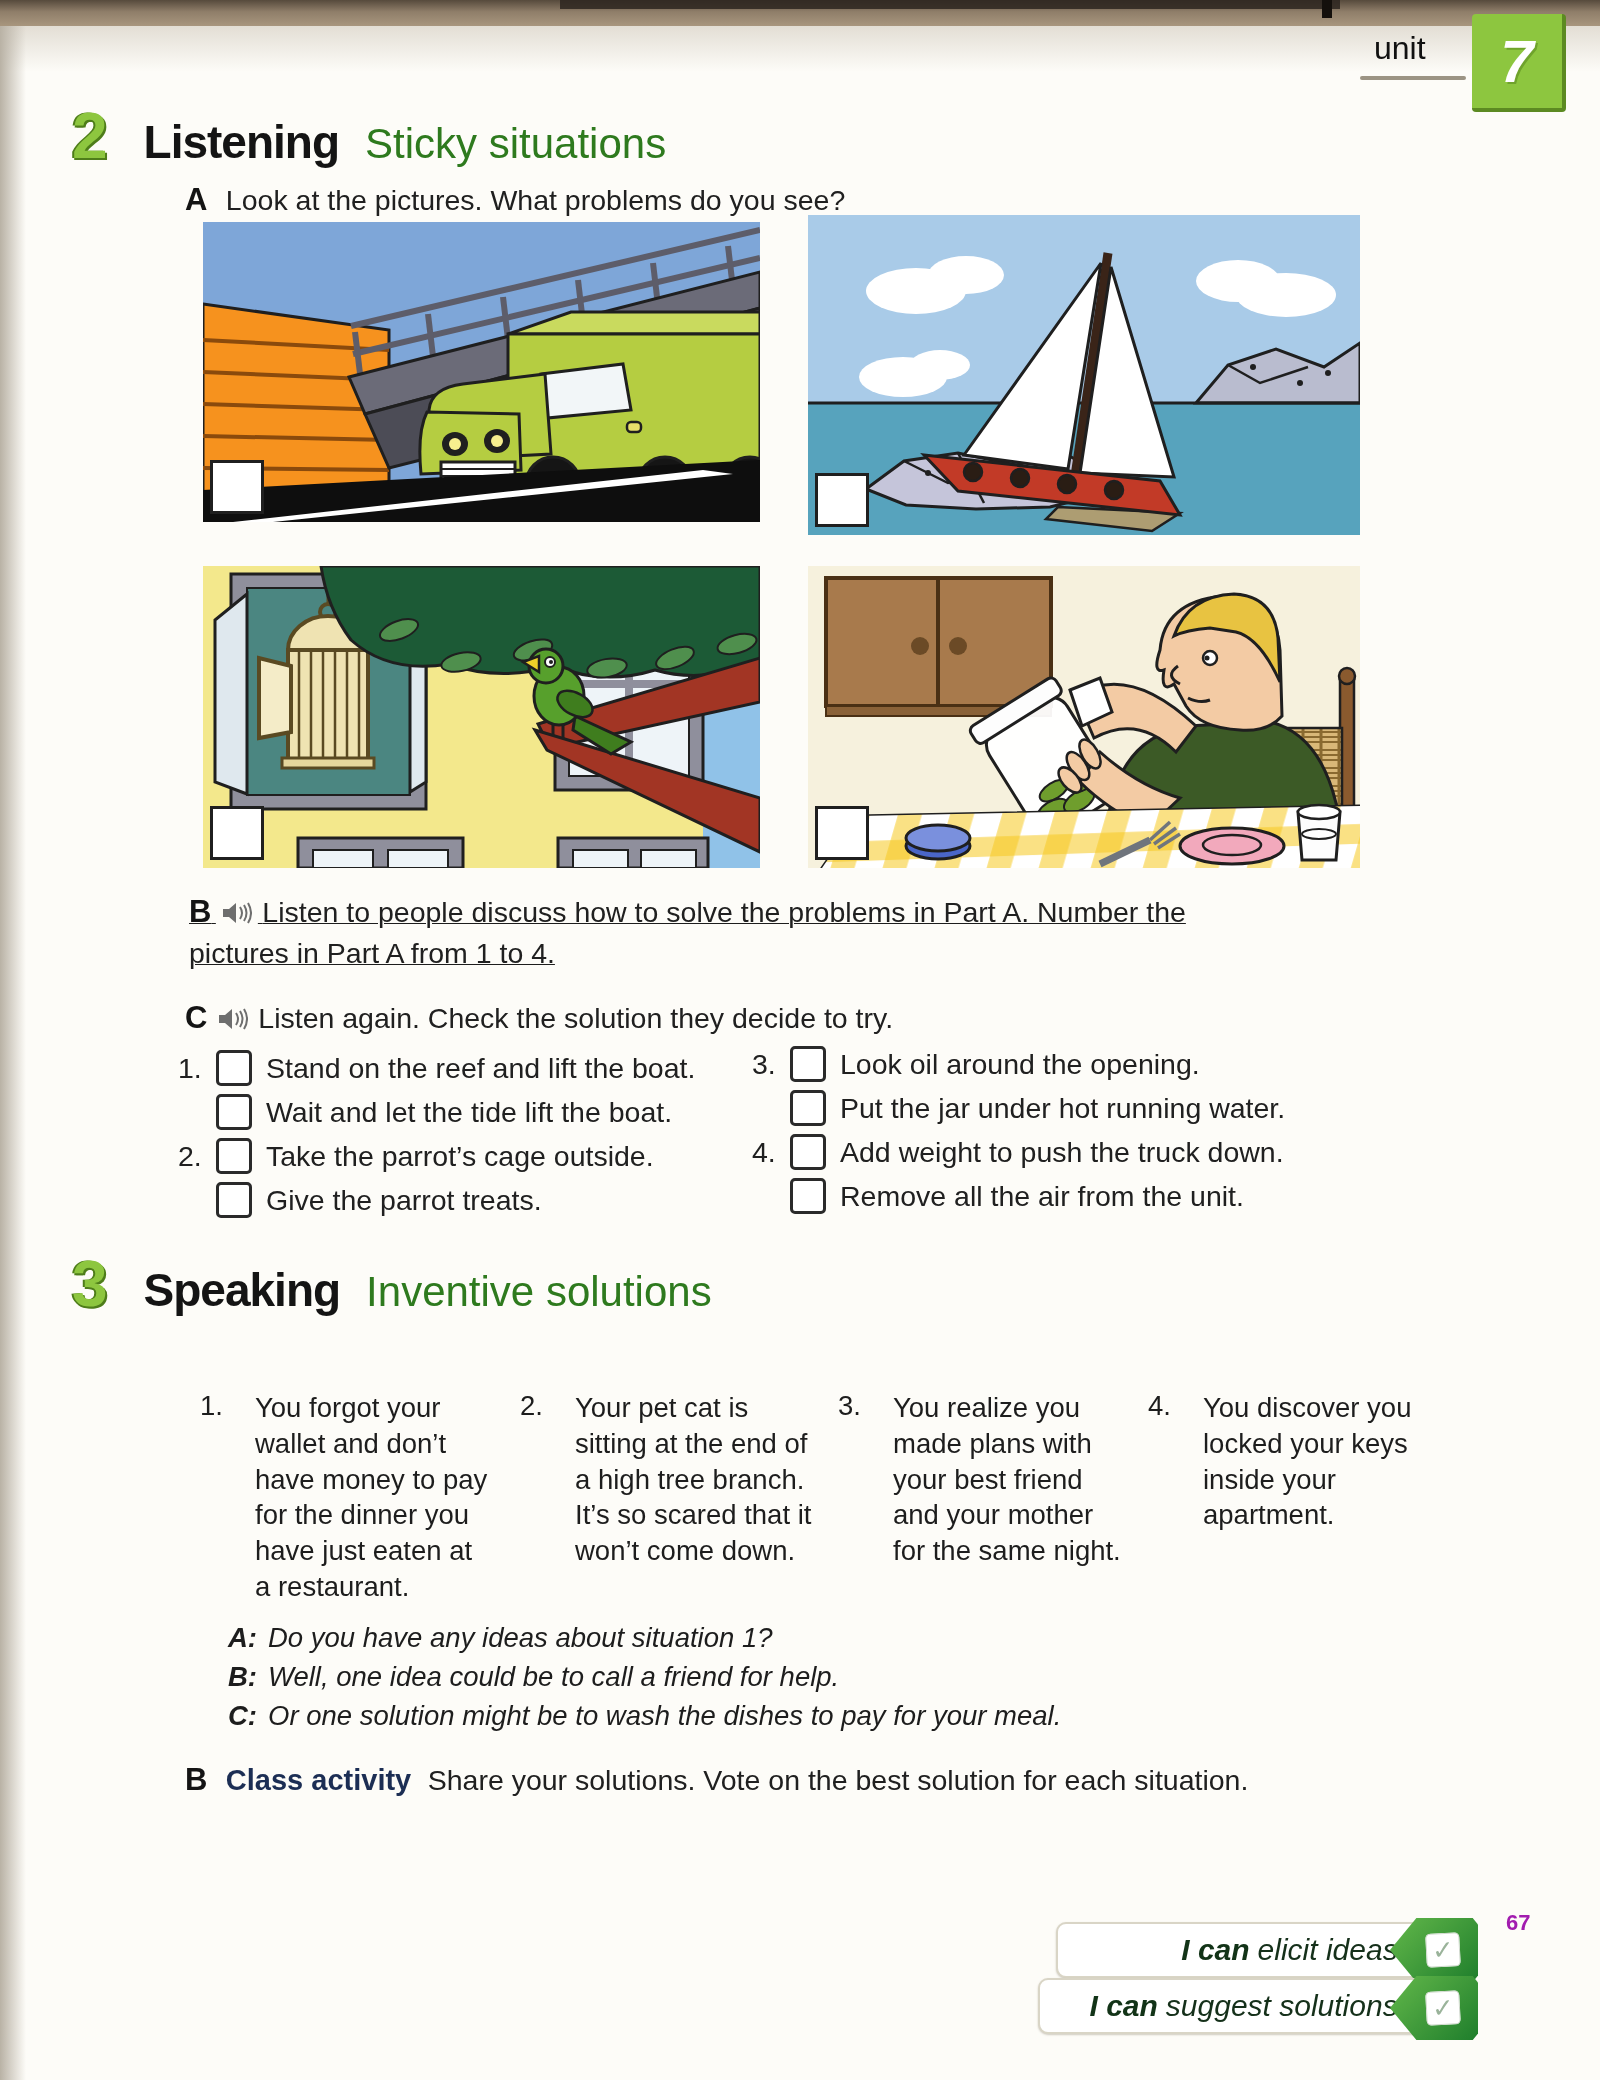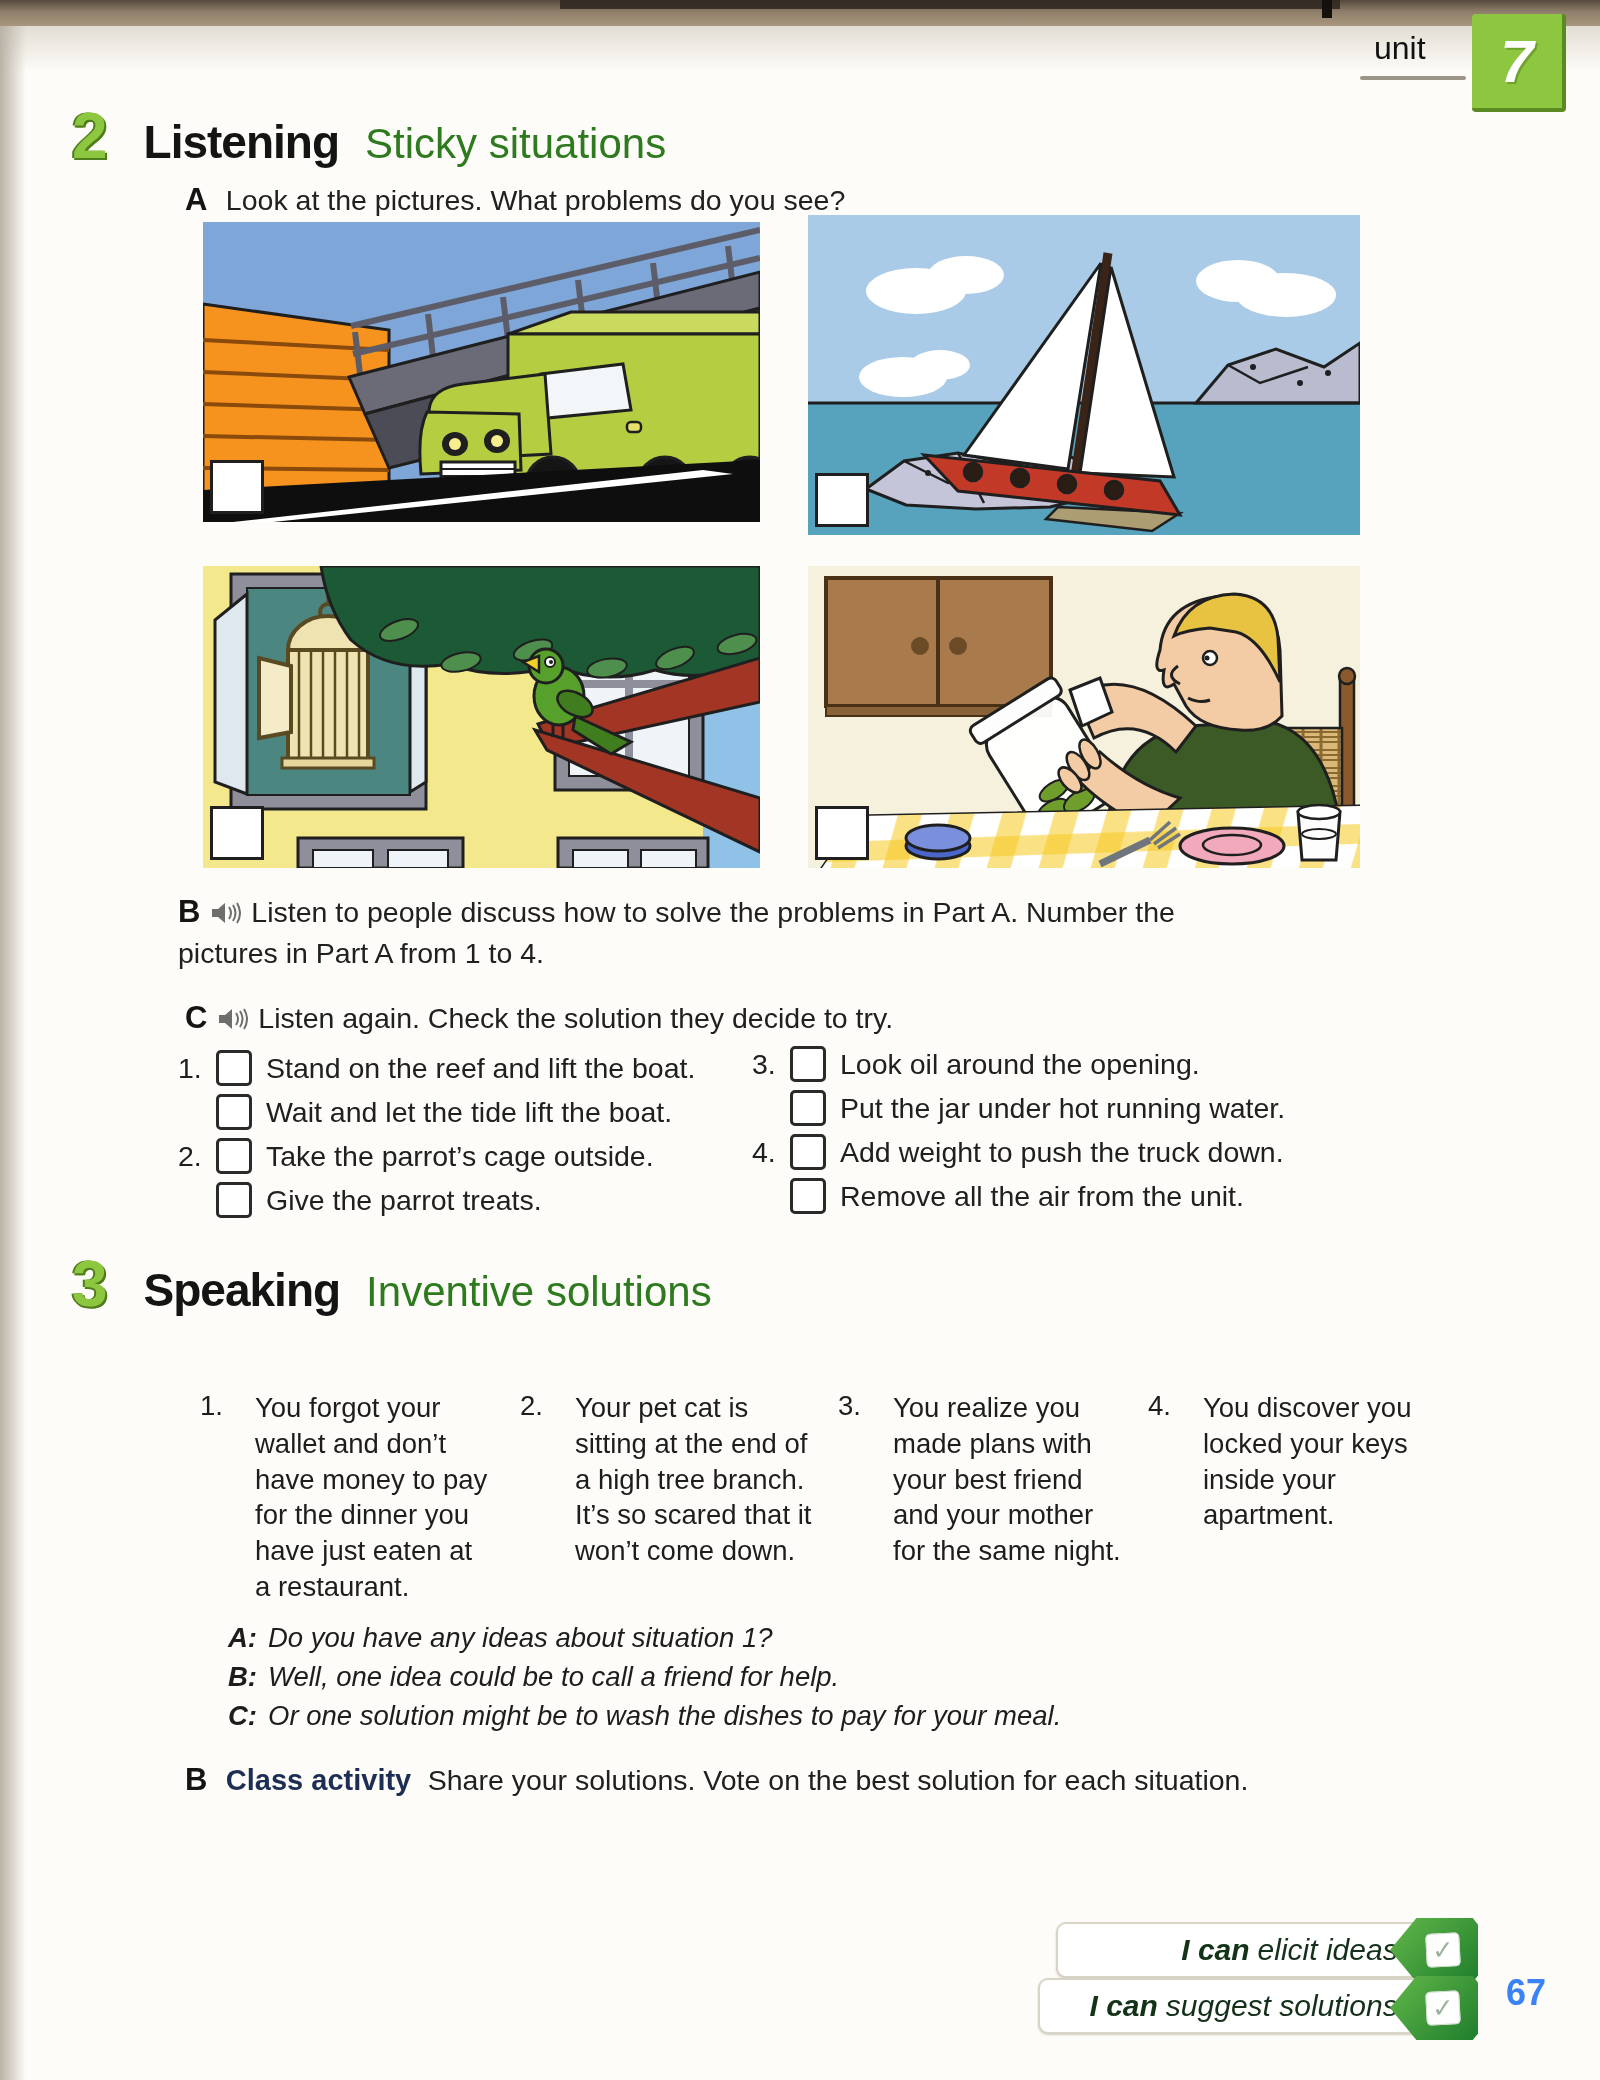--- a/index.html
+++ b/index.html
@@ -67,21 +67,21 @@
             padding-right:16px;font-size:30px;font-style:italic;color:#15301a;}
   .ican-bold{font-weight:bold;margin-right:8px;color:#123317;}
   .ican-tag{position:absolute;width:88px;height:64px;
             background:linear-gradient(135deg,#63b84a,#1f7e2c);
             clip-path:polygon(30% 0,94% 0,100% 10%,100% 90%,94% 100%,30% 100%,0 50%);
             display:flex;align-items:center;justify-content:center;}
   .ican-check{width:34px;height:34px;background:#fff;border-radius:5px;margin-left:18px;
               display:flex;align-items:center;justify-content:center;
               color:#9ab39a;font-size:26px;transform:rotate(-3deg);box-shadow:inset 0 0 0 1px #cfd8cc;}
 
-  .page-num{position:absolute;left:1506px;top:1972px;font-size:36px;font-weight:bold;color:#3b82f6;}
+  .page-num{position:absolute;left:1506px;top:1910px;font-size:22px;font-weight:bold;color:#a21caf;}
 </style>
 </head>
 <body>
 
 <div class="canvas">
 
   <div class="scan-strip"></div>
   <div class="scan-mark"></div>
   <div class="scan-mark2"></div>
   <div class="corner-shadow"></div>
@@ -359,21 +359,21 @@
       <ellipse cx="424" cy="280" rx="52" ry="18" fill="#f2a9bc" stroke="#1f1f1f" stroke-width="3"></ellipse>
       <ellipse cx="424" cy="279" rx="29" ry="10" fill="none" stroke="#1f1f1f" stroke-width="2.5"></ellipse>
 
       <polygon points="490,246 532,246 528,294 494,294" fill="#fdfdfd" stroke="#1f1f1f" stroke-width="3"></polygon>
       <ellipse cx="511" cy="246" rx="21" ry="7" fill="#fff" stroke="#1f1f1f" stroke-width="2.5"></ellipse>
       <ellipse cx="511" cy="268" rx="17" ry="5" fill="none" stroke="#1f1f1f" stroke-width="2"></ellipse>
     </svg>
     <div class="pic-box"></div>
   </div>
 
-  <div class="abs" style="left:178px;top:892px;width:1010px;">
+  <div class="abs" style="left:189px;top:892px;width:1010px;text-decoration:underline;">
     <span class="letter">B</span>
     <svg class="spk" width="30" height="24" viewBox="0 0 30 24">
       <polygon points="1,8 7,8 14,2 14,22 7,16 1,16" fill="#6e6e6e"></polygon>
       <path d="M18,6 Q22,12 18,18 M22,4 Q27,12 22,20 M26,2 Q32,12 26,22" fill="none" stroke="#6e6e6e" stroke-width="2"></path>
     </svg>
     <span class="body-txt">Listen to people discuss how to solve the problems in Part A. Number the pictures in Part A from 1 to 4.</span>
   </div>
 
   <div class="abs" style="left:185px;top:998px;">
     <span class="letter">C</span>

